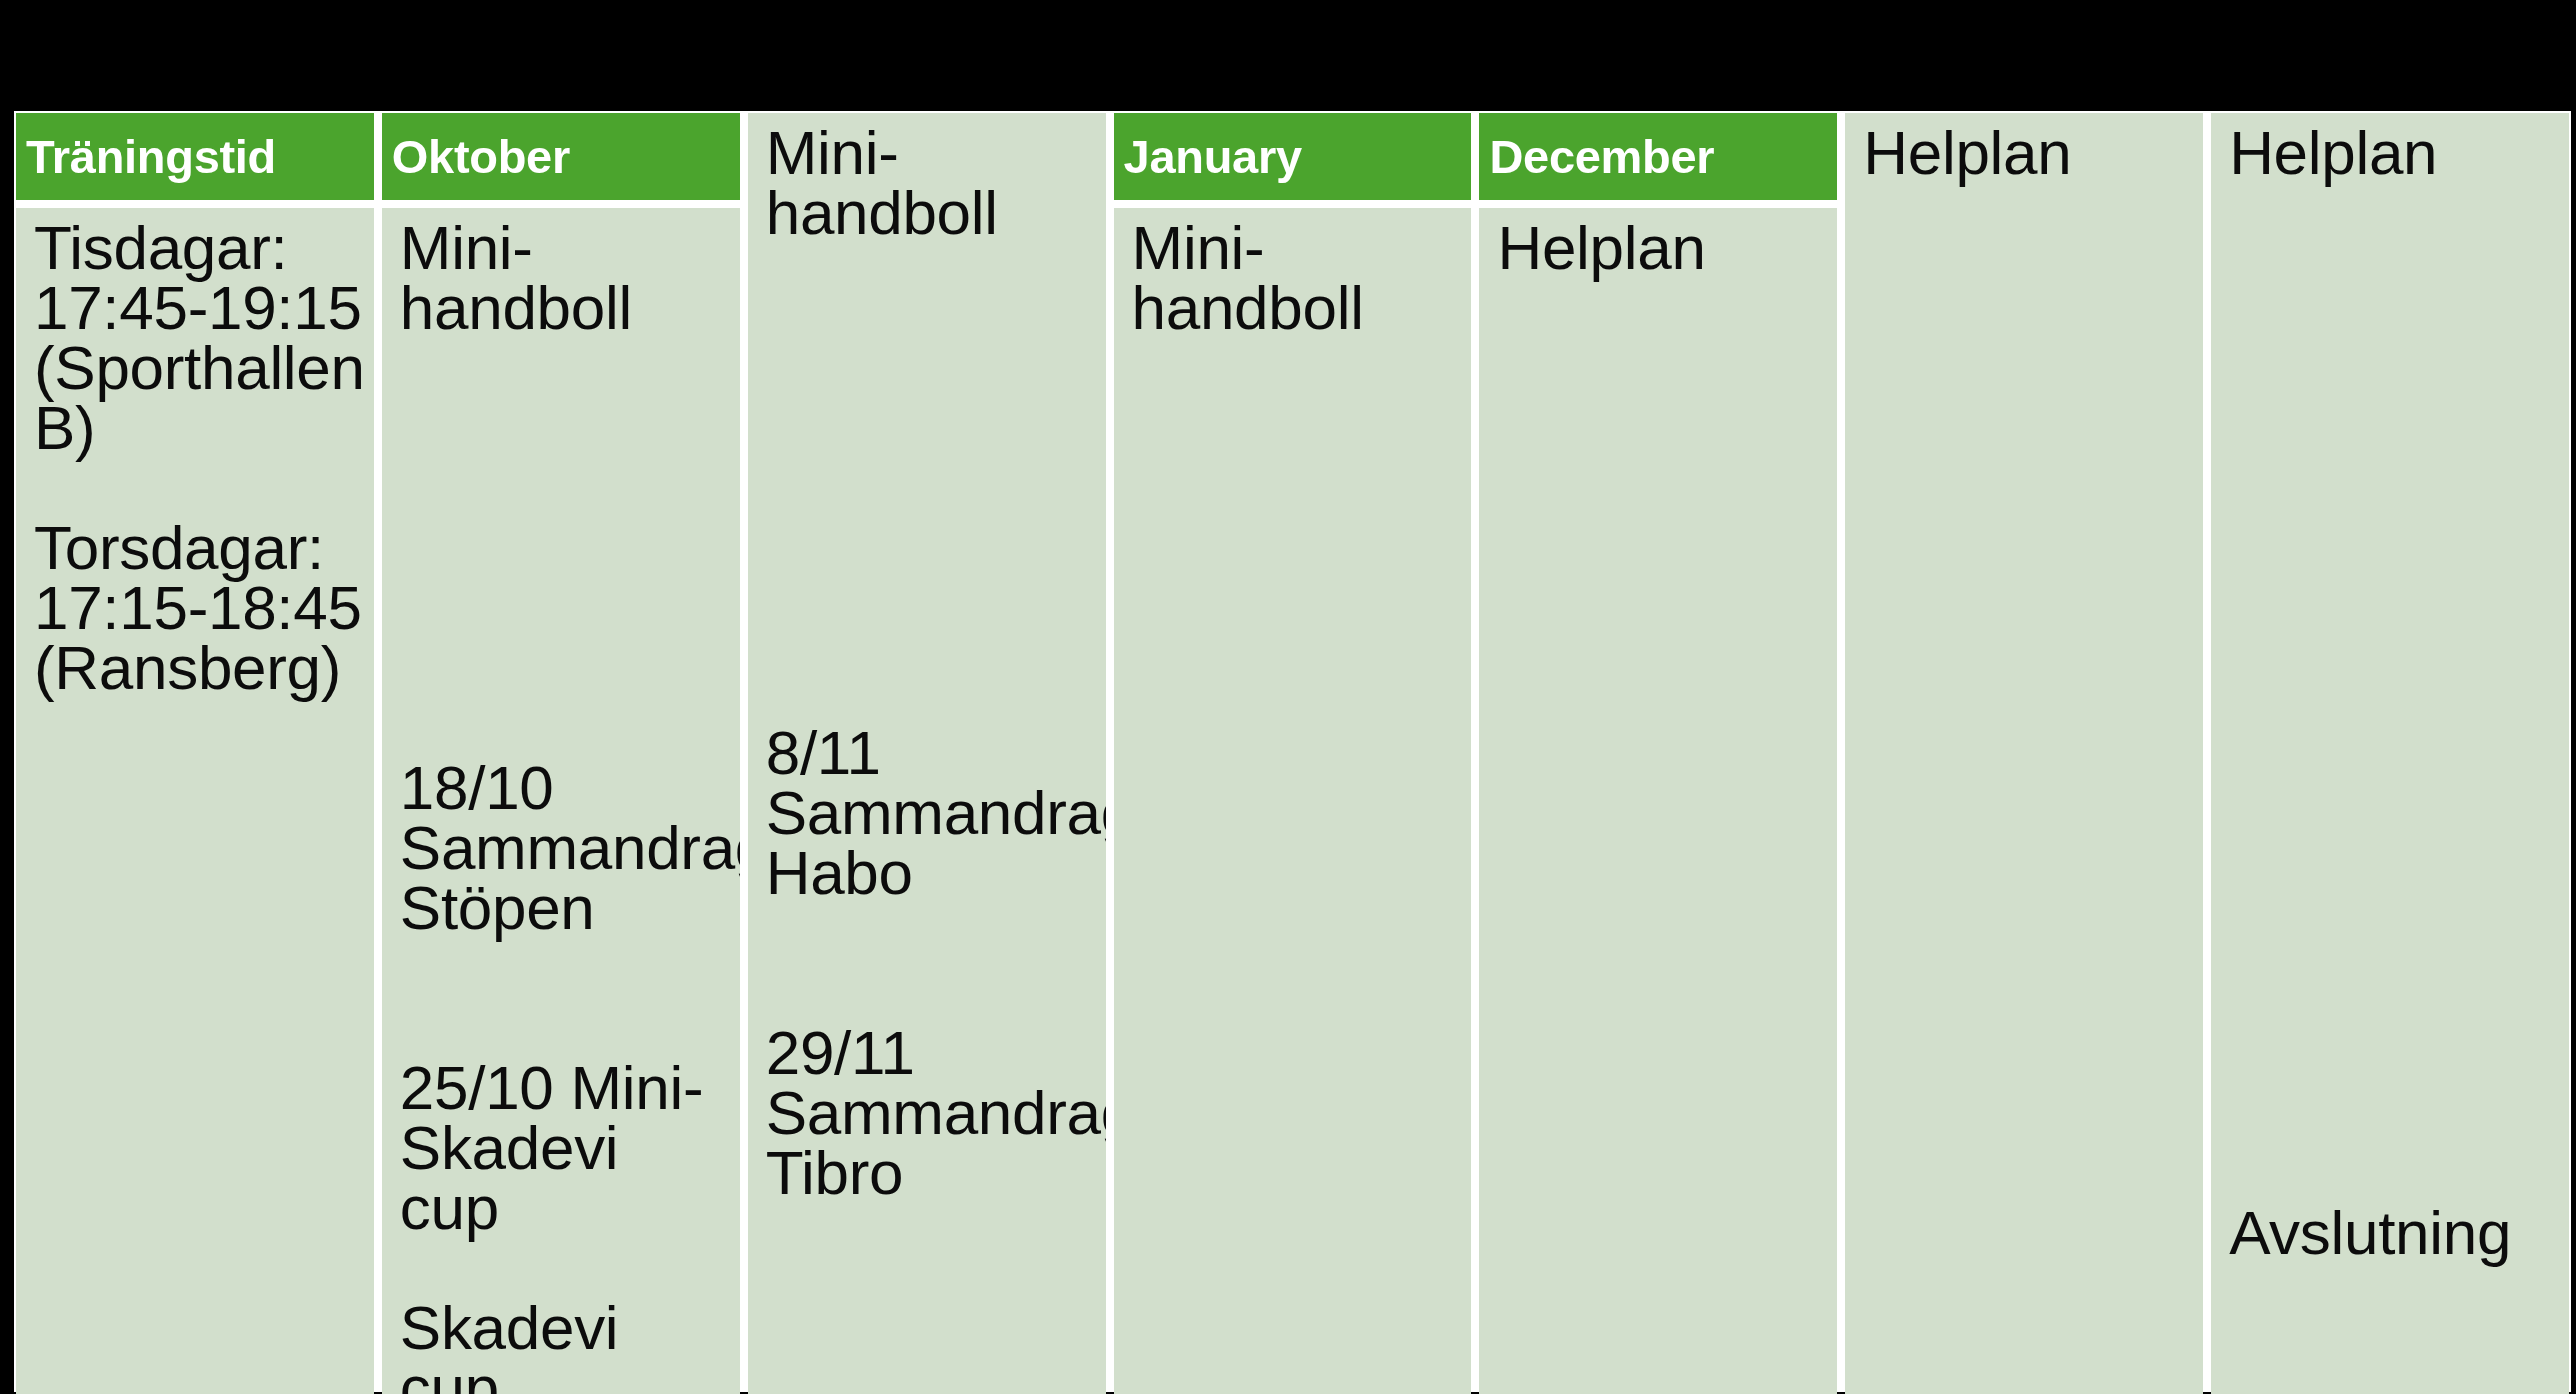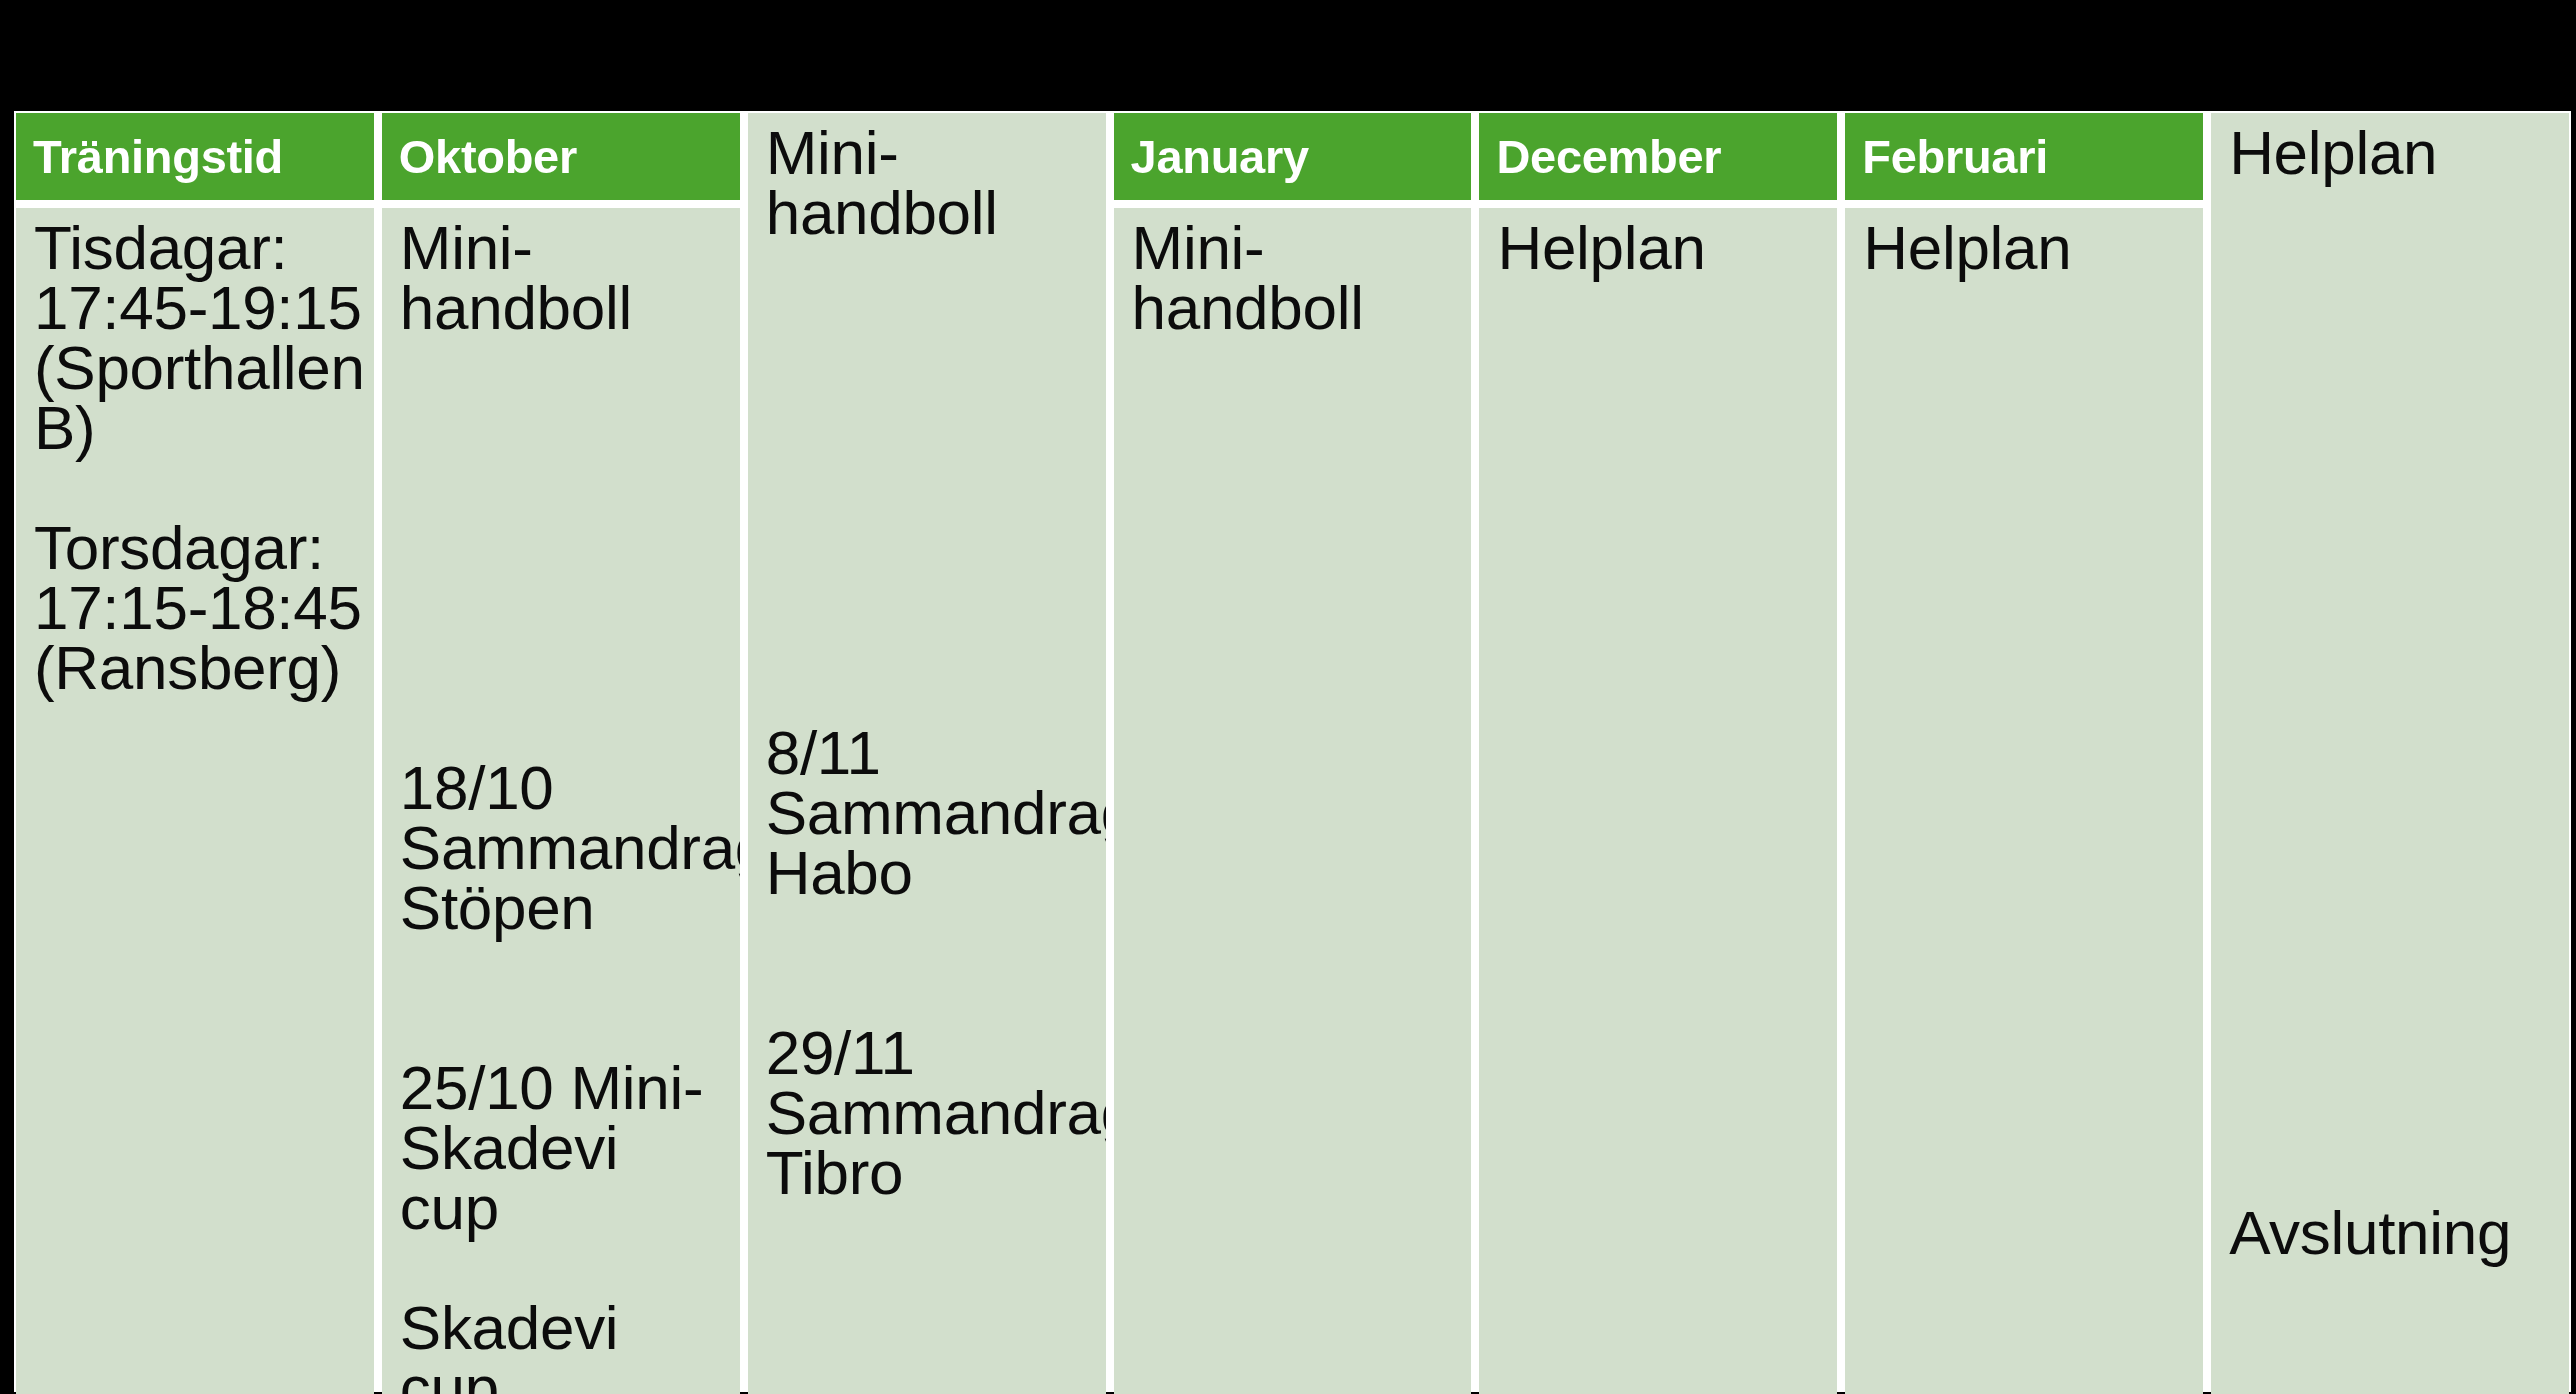--- a/index.html
+++ b/index.html
@@ -36,21 +36,21 @@
     height: 87px;
     flex: 0 0 87px;
     margin-bottom: 8px;
     background: var(--header-green);
     color: #FFFFFF;
     font-size: 47px;
     font-weight: bold;
     letter-spacing: -0.3px;
     display: flex;
     align-items: center;
-    padding-left: 17px;
+    padding-left: 10px;
     box-sizing: border-box;
     overflow: hidden;
   }
   .td {
     flex: 1 1 auto;
     background: var(--body-green);
     color: #0c0c0c;
     font-size: 62px;
     line-height: 60px;
     letter-spacing: -0.3px;
@@ -122,21 +122,20 @@
     <div class="th">January</div>
     <div class="td">Mini-handboll</div>
   </div>
 
   <div class="col">
     <div class="th">December</div>
     <div class="td">Helplan</div>
   </div>
 
   <div class="col">
-    <div class="th">Februari</div>
     <div class="td">Helplan</div>
   </div>
 
   <div class="col">
     <div class="td">Helplan
 
 
 
 
 

